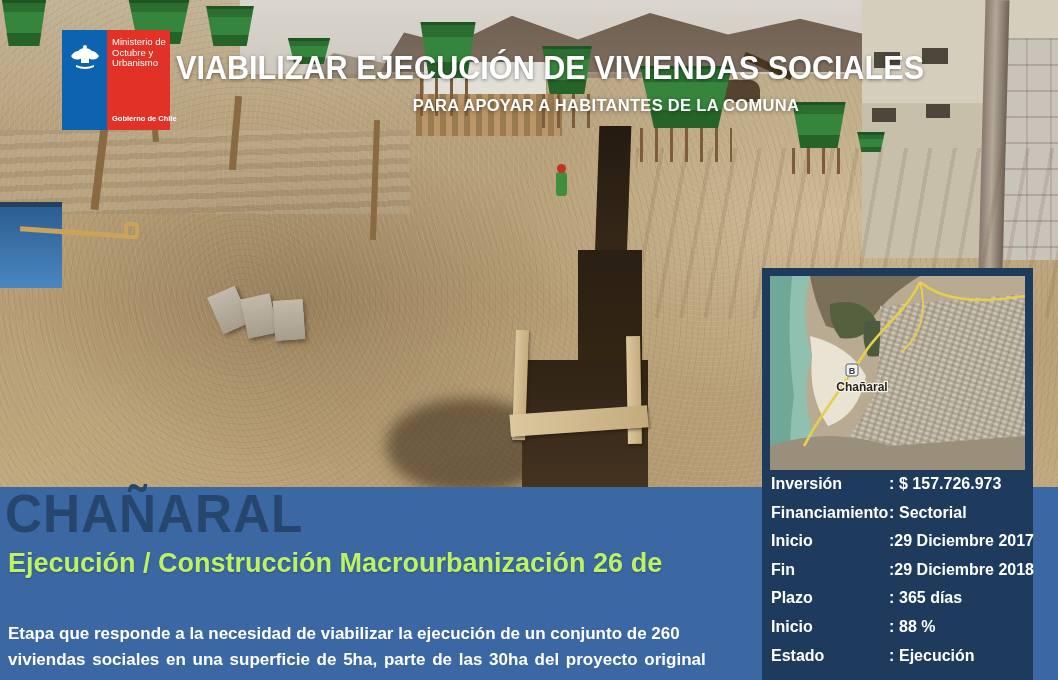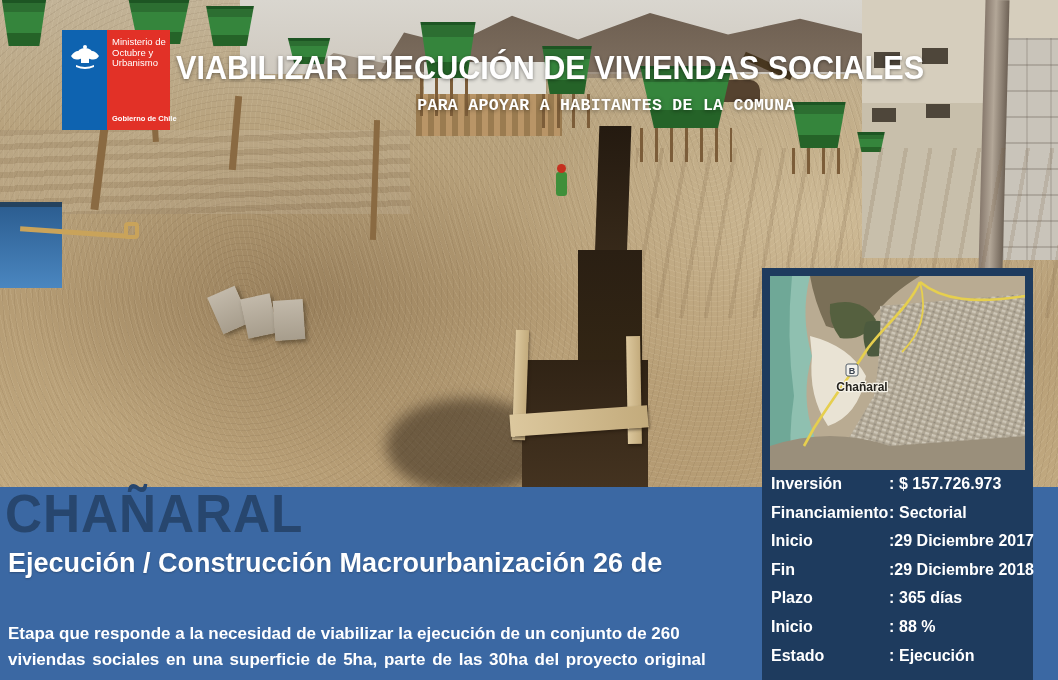--- a/index.html
+++ b/index.html
@@ -68,27 +68,27 @@
   #logo { position:absolute; left:62px; top:30px; width:108px; height:100px; display:flex; z-index:5; }
   #logo .blue { width:45px; height:100%; background:#0e63b0; display:flex; align-items:flex-start; justify-content:center; padding-top:10px; }
   #logo .red { width:63px; height:100%; background:#e23127; color:#fff; position:relative; padding:7px 0 0 5px; }
   #logo .ministry { font-size:9.5px; font-weight:normal; line-height:10.5px; }
   #logo .gov { position:absolute; left:5px; bottom:7px; font-size:7.5px; font-weight:bold; white-space:nowrap; }
 
   
   #headline { position:absolute; left:176px; top:48px; width:860px; z-index:4; color:#fff;
     text-shadow: 0 1px 4px rgba(0,0,0,.45); }
   #headline .main { font-size:34px; font-weight:bold; white-space:nowrap; transform: scaleX(.90); transform-origin:left; }
-  #headline .sub { margin-top:9px; font-size:16.5px; font-weight:bold; text-align:center; letter-spacing:.3px;font-family:Liberation Mono, monospace; }
+  #headline .sub { margin-top:9px; font-size:16.5px; font-weight:bold; text-align:center; letter-spacing:.3px; }
 
   
   #bottom-panel { position:absolute; left:0; top:487px; width:1058px; height:193px; background:#3b68a3; z-index:1; }
   #commune { position:absolute; left:5px; top:482px; z-index:4; font-size:54px; font-weight:bold; color:#27466e;
     transform: scaleX(.95); transform-origin:left; letter-spacing:1px; }
-  #project-name { position:absolute; left:8px; top:546px; z-index:4; color:#ffffff; font-size:27px; font-weight:bold;
+  #project-name { position:absolute; left:8px; top:546px; z-index:4; color:#bef264; font-size:27px; font-weight:bold;
     line-height:35px; white-space:nowrap; text-shadow:0 1px 2px rgba(0,0,0,.25); }
   #project-desc { position:absolute; left:8px; top:621px; z-index:4; color:#fff; font-size:17px; font-weight:bold;
     line-height:26px; white-space:nowrap; }
   #project-desc .l2 { word-spacing:2px; }
 
   
   #side-panel { position:absolute; left:762px; top:268px; width:271px; height:412px; background:#1e3b5e; z-index:3; }
   #map-frame { position:absolute; left:8px; top:8px; width:255px; height:194px; overflow:hidden; }
   #details { position:absolute; left:9px; top:207px; width:254px; }
   .drow { display:flex; height:28.6px; align-items:flex-start; color:#fff; font-size:16px; font-weight:bold; }

